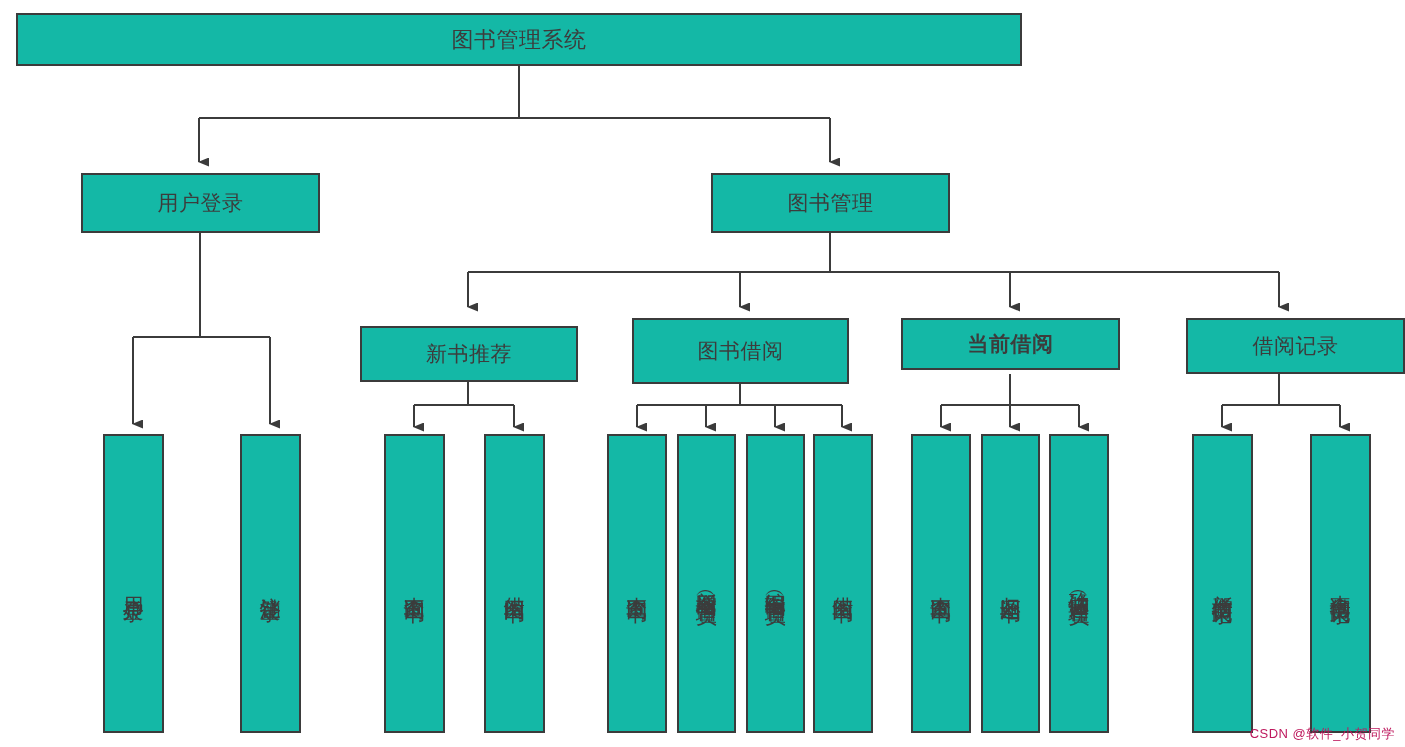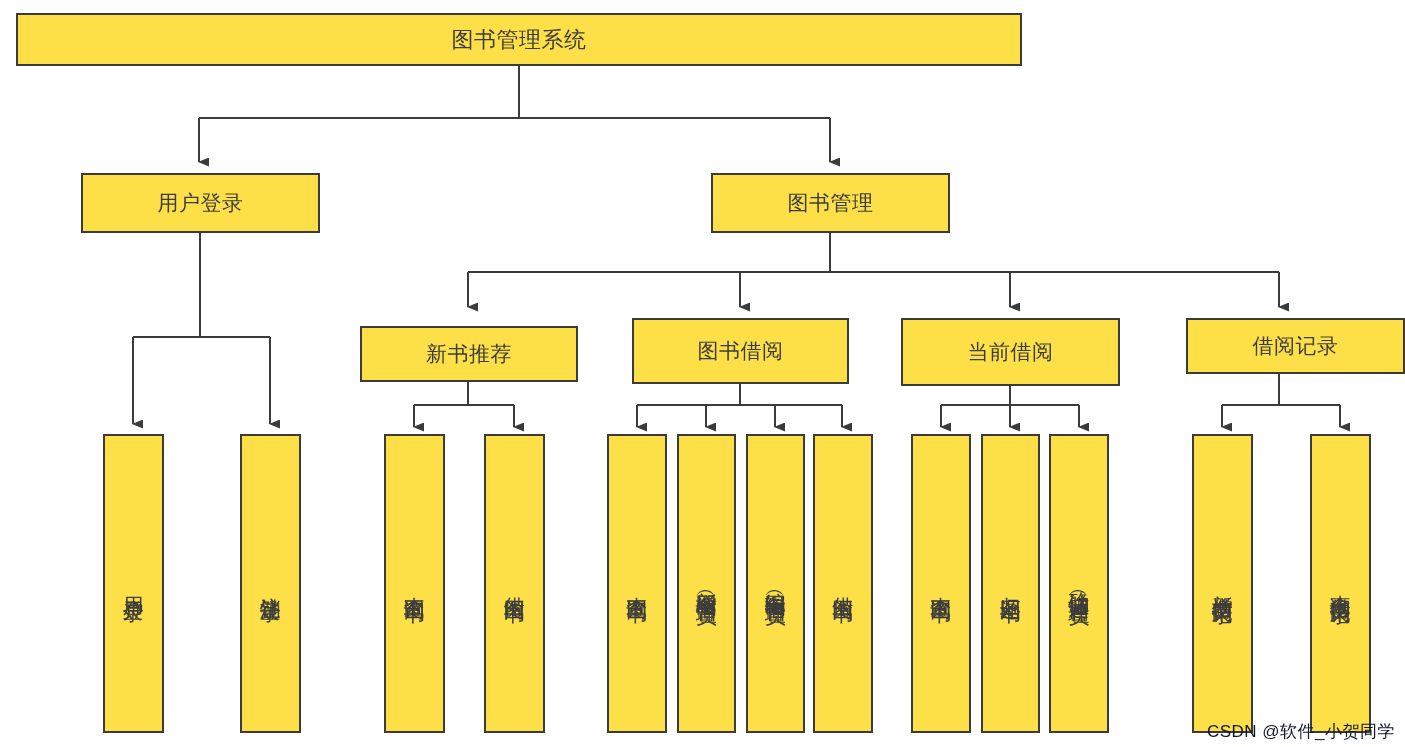--- a/index.html
+++ b/index.html
@@ -22,21 +22,21 @@
     position: absolute;
     left: 0;
     top: 0;
     width: 1405px;
     height: 747px;
     pointer-events: none;
   }
   .node {
     position: absolute;
     box-sizing: border-box;
-    background: #fde047;
+    background: #14b8a6;
     border: 2px solid #3b3b3b;
     display: flex;
     align-items: center;
     justify-content: center;
     overflow: hidden;
   }
   .node-label {
     color: #3c3c3c;
     font-size: 21px;
     line-height: 1.18;
@@ -57,22 +57,22 @@
     font-size: 21px;
     line-height: 1.32;
     letter-spacing: 2px;
     white-space: normal;
     max-height: 100%;
   }
   #watermark {
     position: absolute;
     right: 10px;
     bottom: 4px;
-    color: #0f172a;
-    font-size: 17px;
+    color: #be185d;
+    font-size: 13px;
     letter-spacing: 0.5px;
     white-space: nowrap;
     user-select: none;
   }
 </style>
 </head>
 <body>
 
 <div id="diagram-root">
 
@@ -139,21 +139,21 @@
   </div>
 
   <div class="node level3" style="left:360px; top:318px; width:218px; height:56px;margin-top:8px;">
     <span class="node-label">新书推荐</span>
   </div>
 
   <div class="node level3" style="left:632px; top:318px; width:217px; height:66px;">
     <span class="node-label">图书借阅</span>
   </div>
 
-  <div class="node level3" style="left:901px; top:318px; width:219px; height:68px;">
+  <div class="node level3" style="left:901px; top:318px; width:219px; height:52px;font-weight:bold;">
     <span class="node-label">当前借阅</span>
   </div>
 
   <div class="node level3" style="left:1186px; top:318px; width:219px; height:56px;">
     <span class="node-label">借阅记录</span>
   </div>
 
   <div class="node leaf" style="left:103px; top:434px; width:61px; height:299px;">
     <span class="node-label">用户登录</span>
   </div>

